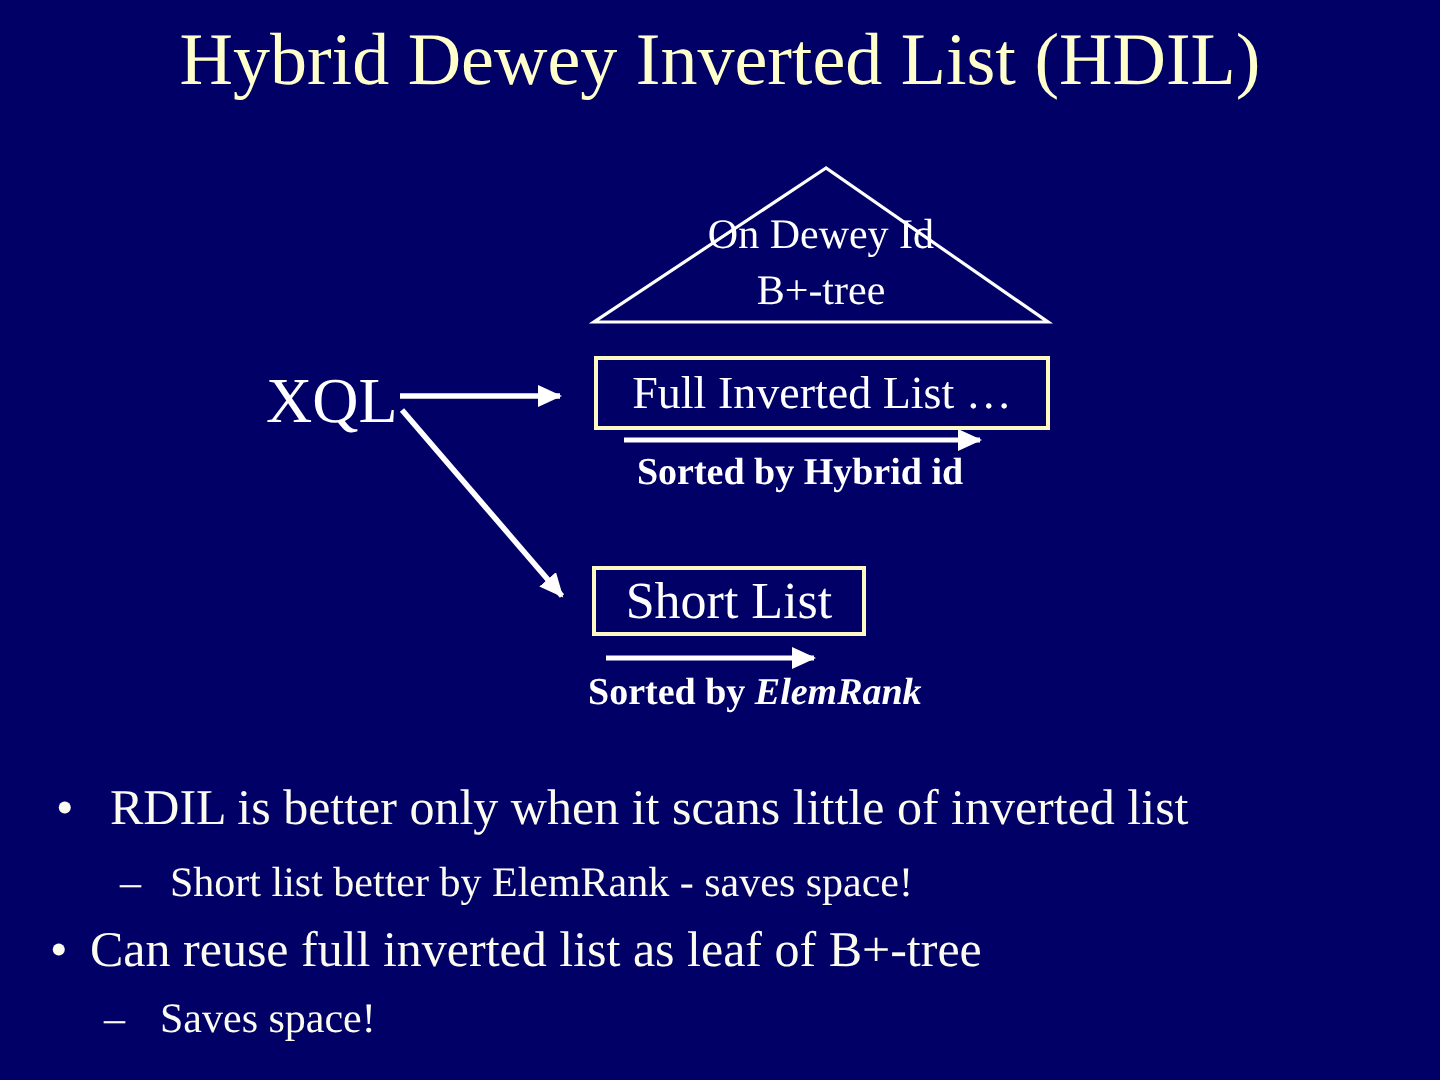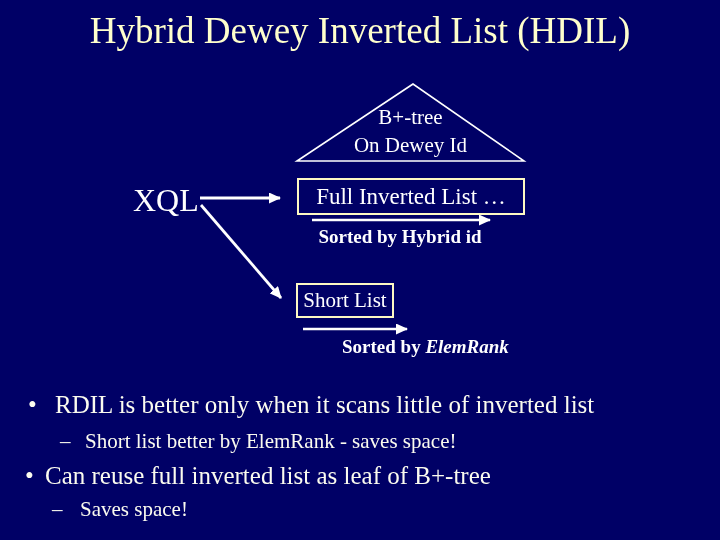--- a/index.html
+++ b/index.html
@@ -20,29 +20,29 @@
     text-align:center; color:#ffffff; font-size:21px; line-height:28px;
   }
   .xql { position:absolute; left:133px; top:182px; font-size:32px; color:#ffffff; }
 
   .box {
     position:absolute; border:2px solid #fef9c3; color:#ffffff;
     display:flex; align-items:center; justify-content:center;
     box-sizing:border-box; white-space:nowrap;
   }
   .box-full  { left:297px; top:178px; width:228px; height:37px; font-size:23px; }
-  .box-short { left:296px; top:283px; width:98px; height:35px; font-size:21px; }
+  .box-short { left:296px; top:283px; width:137px; height:35px; font-size:26px; }
 
   .caption1 {
     position:absolute; left:300px; top:226px; width:200px; text-align:center;
     font-size:19px; font-weight:bold; color:#ffffff; white-space:nowrap;
   }
   .caption2 {
     position:absolute; left:294px; top:336px;
-    font-size:19px; font-weight:bold; color:#ffffff; white-space:nowrap;margin-left:48px;
+    font-size:19px; font-weight:bold; color:#ffffff; white-space:nowrap;
   }
   .caption2 .it { font-style:italic; }
 
   .bl { position:absolute; color:#fbfbef; display:flex; white-space:nowrap; }
   .mk { display:inline-block; flex:none; }
   .b1 { top:391px; left:28px; font-size:25px; } .b1 .mk { width:27px; }
   .s1 { top:429px; left:60px; font-size:21px; } .s1 .mk { width:25px; }
   .b2 { top:462px; left:25px; font-size:25px; } .b2 .mk { width:20px; }
   .s2 { top:497px; left:52px; font-size:21px; } .s2 .mk { width:28px; }
 </style>
@@ -60,22 +60,22 @@
       </marker>
     </defs>
     <polygon points="413,84 297,161 524,161" fill="none" stroke="#ffffff" stroke-width="1.6"></polygon>
     <line x1="200" y1="198" x2="280" y2="198" stroke="#ffffff" stroke-width="2.8" marker-end="url(#ah)"></line>
     <line x1="201" y1="205" x2="281" y2="298" stroke="#ffffff" stroke-width="2.8" marker-end="url(#ah)"></line>
     <line x1="312" y1="220" x2="490" y2="220" stroke="#ffffff" stroke-width="2.4" marker-end="url(#ah)"></line>
     <line x1="303" y1="329" x2="407" y2="329" stroke="#ffffff" stroke-width="2.4" marker-end="url(#ah)"></line>
   </svg>
 
   <div class="tree-label">
+    <div>On Dewey Id</div>
     <div>B+-tree</div>
-    <div>On Dewey Id</div>
   </div>
 
   <div class="xql">XQL</div>
 
   <div class="box box-full">
     <span>Full Inverted List …</span>
   </div>
 
   <div class="caption1">Sorted by Hybrid id</div>
 

